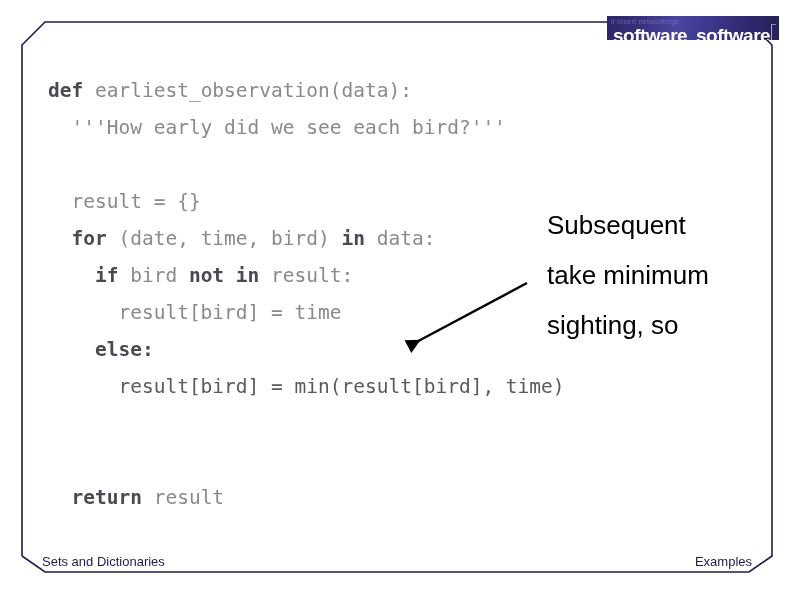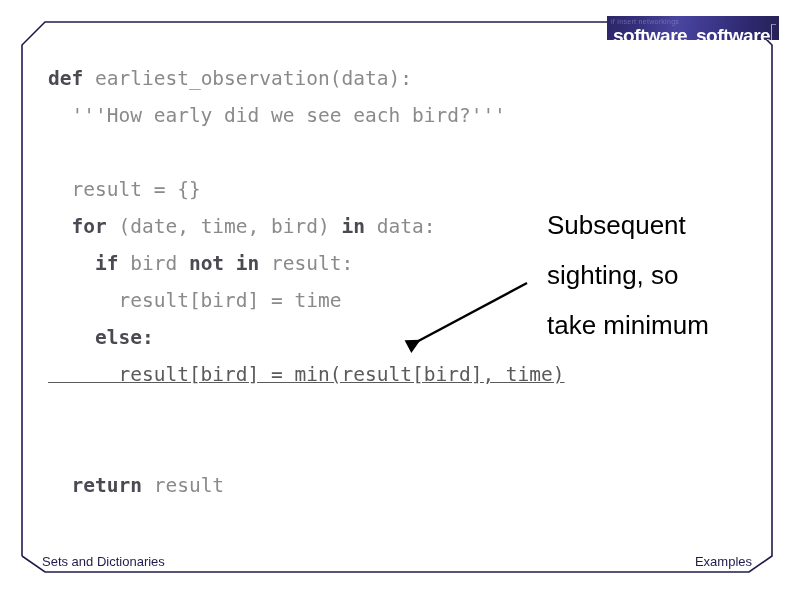--- a/index.html
+++ b/index.html
@@ -82,34 +82,34 @@
     height: 22px;
     border-left: 1px solid rgba(200,200,240,0.8);
     border-top: 1px solid rgba(200,200,240,0.6);
     border-bottom: 1px solid rgba(200,200,240,0.6);
   }
 
   
   #code {
     position: absolute;
     left: 48px;
-    top: 60px;
+    top: 72px;
     width: 660px;
     font-family: "DejaVu Sans Mono", "Liberation Mono", monospace;
     font-size: 19.5px;
     line-height: 37px;
     color: #8a8a8a;
     white-space: pre;
   }
   #code .ln { display: block; height: 37px; }
   #code .kw {
     font-weight: bold;
     color: #4a4a52;
   }
-  #code .dark { color: #5a5a5a; text-decoration: underline; }
+  #code .dark { color: #5a5a5a; }
 
   
   #annotation {
     position: absolute;
     left: 547px;
     top: 200px;
     width: 215px;
     font-family: "Liberation Sans", sans-serif;
     font-size: 26px;
     line-height: 50px;
@@ -153,22 +153,22 @@
     <span class="ghost ghost-mid">rtn</span>
     <span class="word word-software">software</span>
     <span class="word word-carpentry">software</span>
     <span class="tick"></span>
   </div>
 
   <div id="code"><span class="ln"><span class="kw">def </span><span>earliest_observation(data):</span></span><span class="ln"><span>  '''How early did we see each bird?'''</span></span><span class="ln"><span></span></span><span class="ln"><span>  result = {}</span></span><span class="ln"><span class="kw">  for </span><span>(date, time, bird) </span><span class="kw">in </span><span>data:</span></span><span class="ln"><span class="kw">    if </span><span>bird </span><span class="kw">not in </span><span>result:</span></span><span class="ln"><span>      result[bird] = time</span></span><span class="ln"><span class="kw">    else:</span></span><span class="ln"><span class="dark">      result[bird] = min(result[bird], time)</span></span><span class="ln"><span></span></span><span class="ln"><span></span></span><span class="ln"><span class="kw">  return </span><span>result</span></span></div>
 
   <div id="annotation">
       <span class="aline">Subsequent</span>
+      <span class="aline">take minimum</span>
       <span class="aline">sighting, so</span>
-      <span class="aline">take minimum</span>
     </div>
 
   <svg id="arrow-svg" viewBox="0 0 145 85" xmlns="http://www.w3.org/2000/svg">
     <defs>
       <marker id="arrowhead" markerWidth="7" markerHeight="7" refX="5.5" refY="3" orient="auto" markerUnits="strokeWidth">
         <path d="M6,0 L6,6 L0,3 z" fill="#000000"></path>
       </marker>
     </defs>
     <line x1="132" y1="11" x2="14" y2="74" stroke="#000000" stroke-width="2.4" marker-end="url(#arrowhead)"></line>
   </svg>

